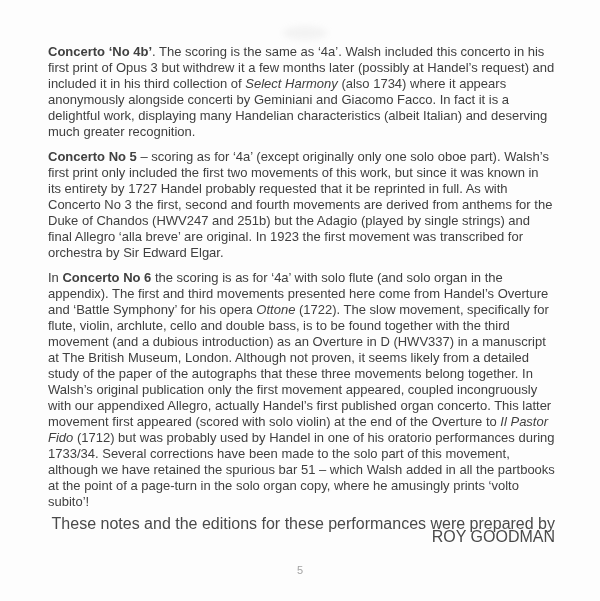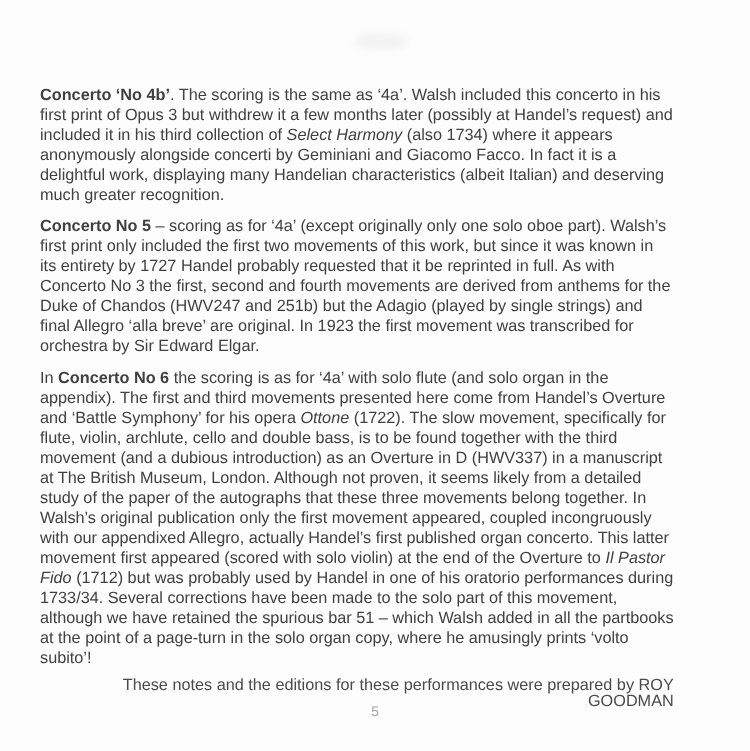--- a/index.html
+++ b/index.html
@@ -11,39 +11,39 @@
     position: relative;
     width: 600px;
     height: 601px;
     background: #fdfdfd;
     overflow: hidden;
     font-family: "Liberation Sans", sans-serif;
     color: #404040;
   }
   .content {
     position: absolute;
-    left: 32px;
+    left: 48px;
     top: 0;
     width: 507px;
-    padding-top: 68px;
+    padding-top: 44px;
     font-size: 13px;
     line-height: 16px;
     text-align: left;
   }
   .content p {
     margin: 0 0 9px 0;
   }
   .content p:last-of-type {
     margin-bottom: 4px;
   }
   .b { font-weight: bold; }
   .i { font-style: italic; }
   .footer {
     margin-top: 7px;
-    font-size: 13px;
+    font-size: 16px;
     line-height: 13px;
     text-align: right;
     color: #4a4a4a;
   }
   .page-number {
     position: absolute;
     top: 564px;
     left: 0;
     width: 600px;
     text-align: center;

